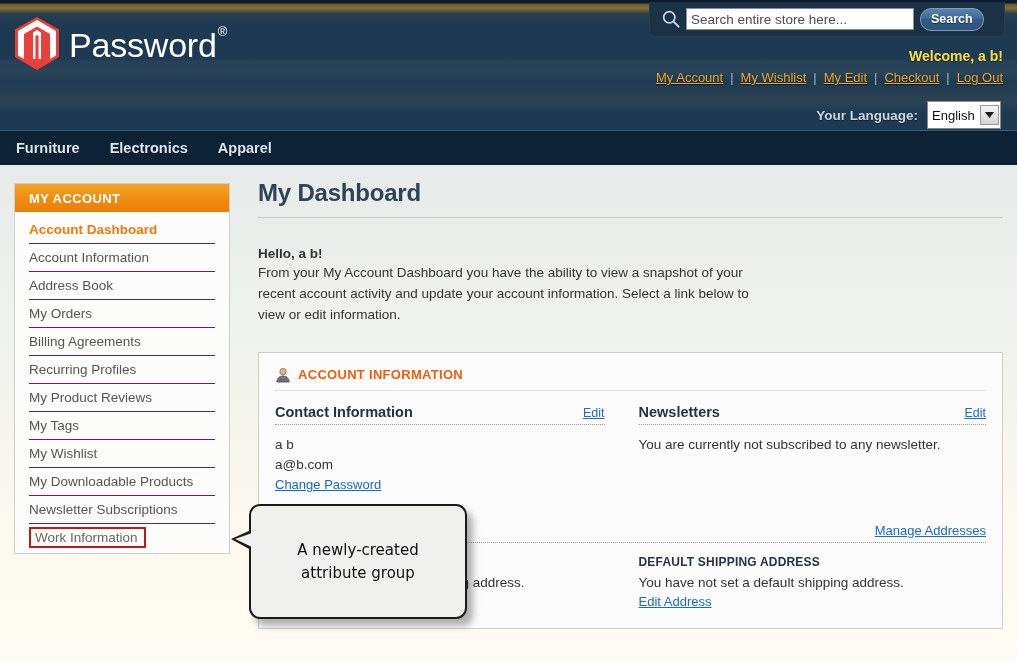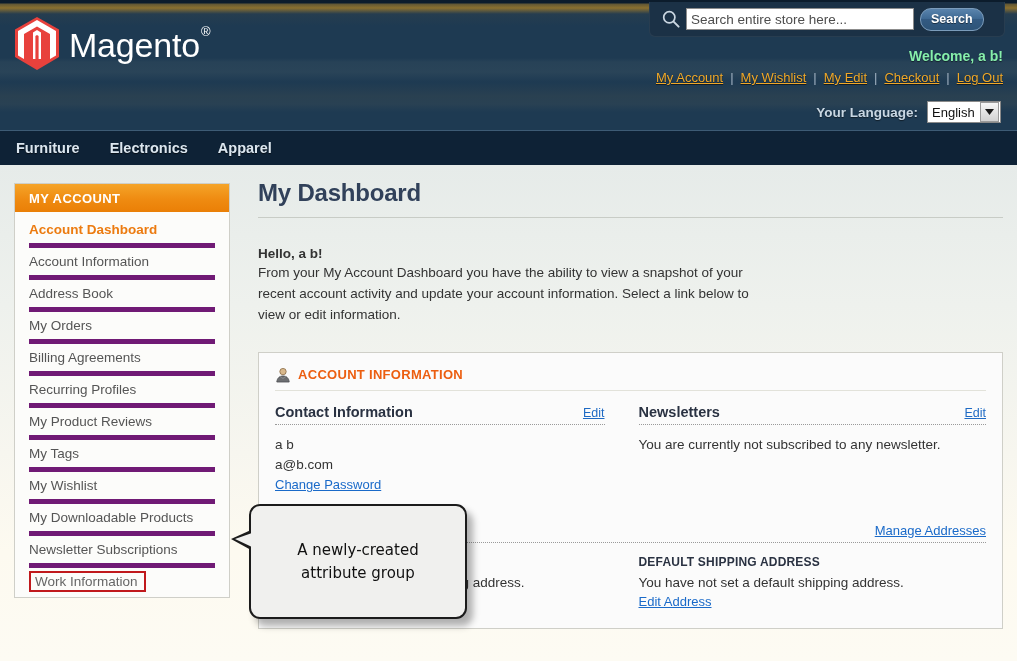--- a/index.html
+++ b/index.html
@@ -76,21 +76,21 @@
     background: linear-gradient(to bottom, #5a84ad 0%, #3f6a94 45%, #335a82 50%, #2e5478 100%);
     border: 1px solid #7b9cbb;
     color: #ffffff; font-size: 12.5px; font-weight: bold;
     font-family: "Liberation Sans", sans-serif;
     cursor: pointer; border-radius: 11px;
     text-shadow: 0 1px 0 rgba(0,0,0,0.45);
   }
 
   .welcome {
     position: absolute; right: 14px; top: 48px;
-    color: #86efac; font-size: 14px; font-weight: bold;
+    color: #fde047; font-size: 14px; font-weight: bold;
     text-shadow: 0 1px 1px rgba(0,0,0,0.5);
   }
   .acct-links {
     position: absolute; right: 14px; top: 70px;
     display: flex; align-items: center; font-size: 13px;
   }
   .acct-links a {
     color: #f0a828; text-decoration: underline; padding: 0 0;
     text-shadow: 0 1px 1px rgba(0,0,0,0.5);
   }
@@ -98,21 +98,21 @@
 
   .lang-row {
     position: absolute; right: 16px; top: 101px;
     display: flex; align-items: center;
   }
   .lang-label {
     color: #c9d7e3; font-size: 13.5px; font-weight: bold;
     margin-right: 9px; text-shadow: 0 1px 1px rgba(0,0,0,0.5);
   }
   .lang-select {
-    width: 74px; height: 22px;
+    width: 74px; height: 28px;
     background: #fff; border: 1px solid #8a8a8a;
     display: flex; align-items: center; justify-content: space-between;
     font-size: 13px; color: #111; padding-left: 4px;
   }
   .lang-arrow {
     width: 19px; height: 20px; margin-right: 1px;
     background: linear-gradient(to bottom,#f6f6f6,#d2d2d2);
     border: 1px solid #9a9a9a;
     display: flex; align-items: center; justify-content: center;
   }
@@ -152,21 +152,21 @@
     color: #ffffff; font-size: 13px; font-weight: bold;
     letter-spacing: 0.4px;
     display: flex; align-items: center; padding-left: 14px;
     text-transform: uppercase;
   }
   .side-list { list-style: none; padding: 4px 0 2px 0; }
   .side-list li { padding: 0 14px; }
   .side-list a {
     display: block; padding: 6px 0 6px 0;
     font-size: 13.5px; color: #555; text-decoration: none;
-    border-bottom: 5px solid #701a75;
+    border-bottom: 1px solid #701a75;
   }
   .side-list li:last-child a { border-bottom: none; }
   .side-list li.current a {
     color: #ec7b10; font-weight: bold;
   }
   .side-list li.boxed a {
     display: inline-block;
     color: #666;
     border: 2px solid #c0191c;
     border-bottom: 2px solid #c0191c;
@@ -282,21 +282,21 @@
   <div class="header">
     <div class="hdr-top-rule"></div>
 
     <div class="logo-wrap">
       <svg class="logo-mark" viewBox="0 0 46 53">
         <polygon points="23,0 45,12.5 45,40 23,53 1,40 1,12.5" fill="#e8413c"></polygon>
         <polygon points="23,3 42,14 42,38.5 36,42 36,17 23,9.5 10,17 10,42 4,38.5 4,14" fill="#ffffff"></polygon>
         <polygon points="23,13 27,15.5 27,42 19,42 19,15.5" fill="#ffffff"></polygon>
         <polygon points="23,18 24.6,19 24.6,42 21.4,42 21.4,19" fill="#e8413c"></polygon>
       </svg>
-      <div class="logo-text"><span>Magento</span><span class="logo-reg">®</span></div>
+      <div class="logo-text"><span>Password</span><span class="logo-reg">®</span></div>
     </div>
 
     <div class="search-box">
       <svg class="search-icon" viewBox="0 0 20 20">
         <circle cx="8.3" cy="8.3" r="5.6" fill="none" stroke="#cbd7e2" stroke-width="1.7"></circle>
         <line x1="12.6" y1="12.6" x2="17.6" y2="17.6" stroke="#cbd7e2" stroke-width="2" stroke-linecap="round"></line>
       </svg>
       <input class="search-input" type="text" placeholder="Search entire store here..." style="">
       <button class="search-btn">Search</button>
     </div>

